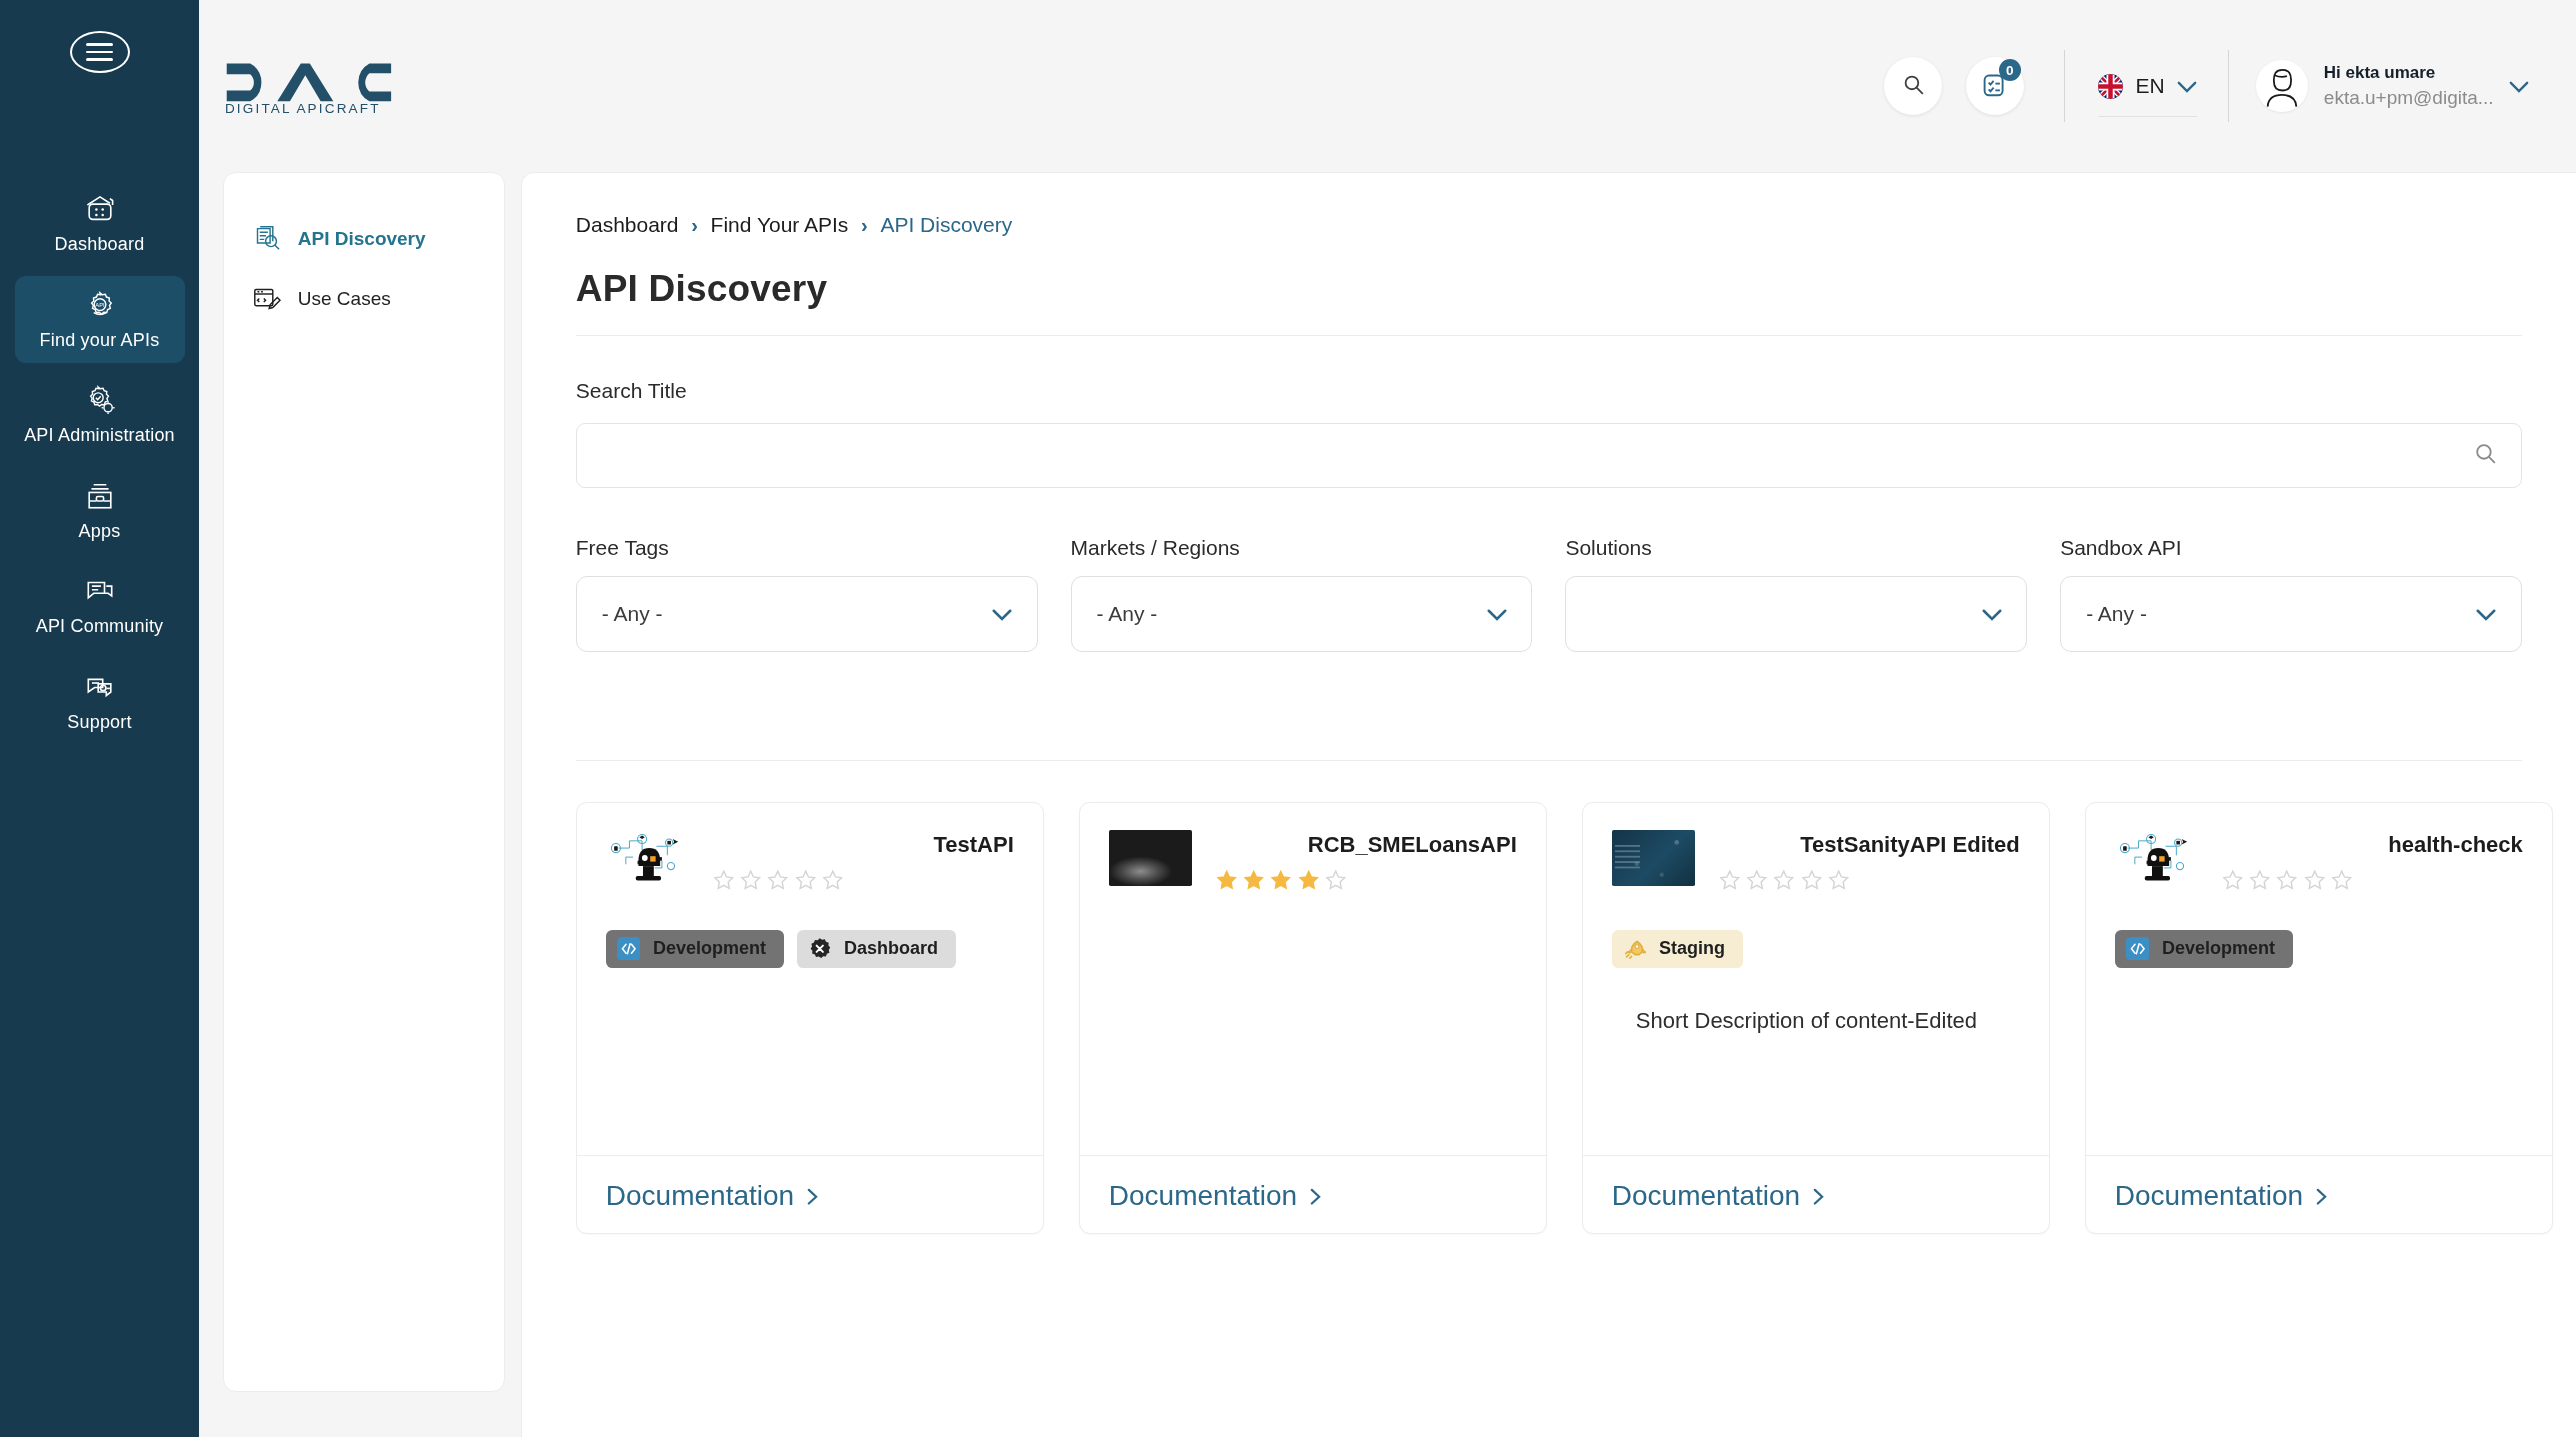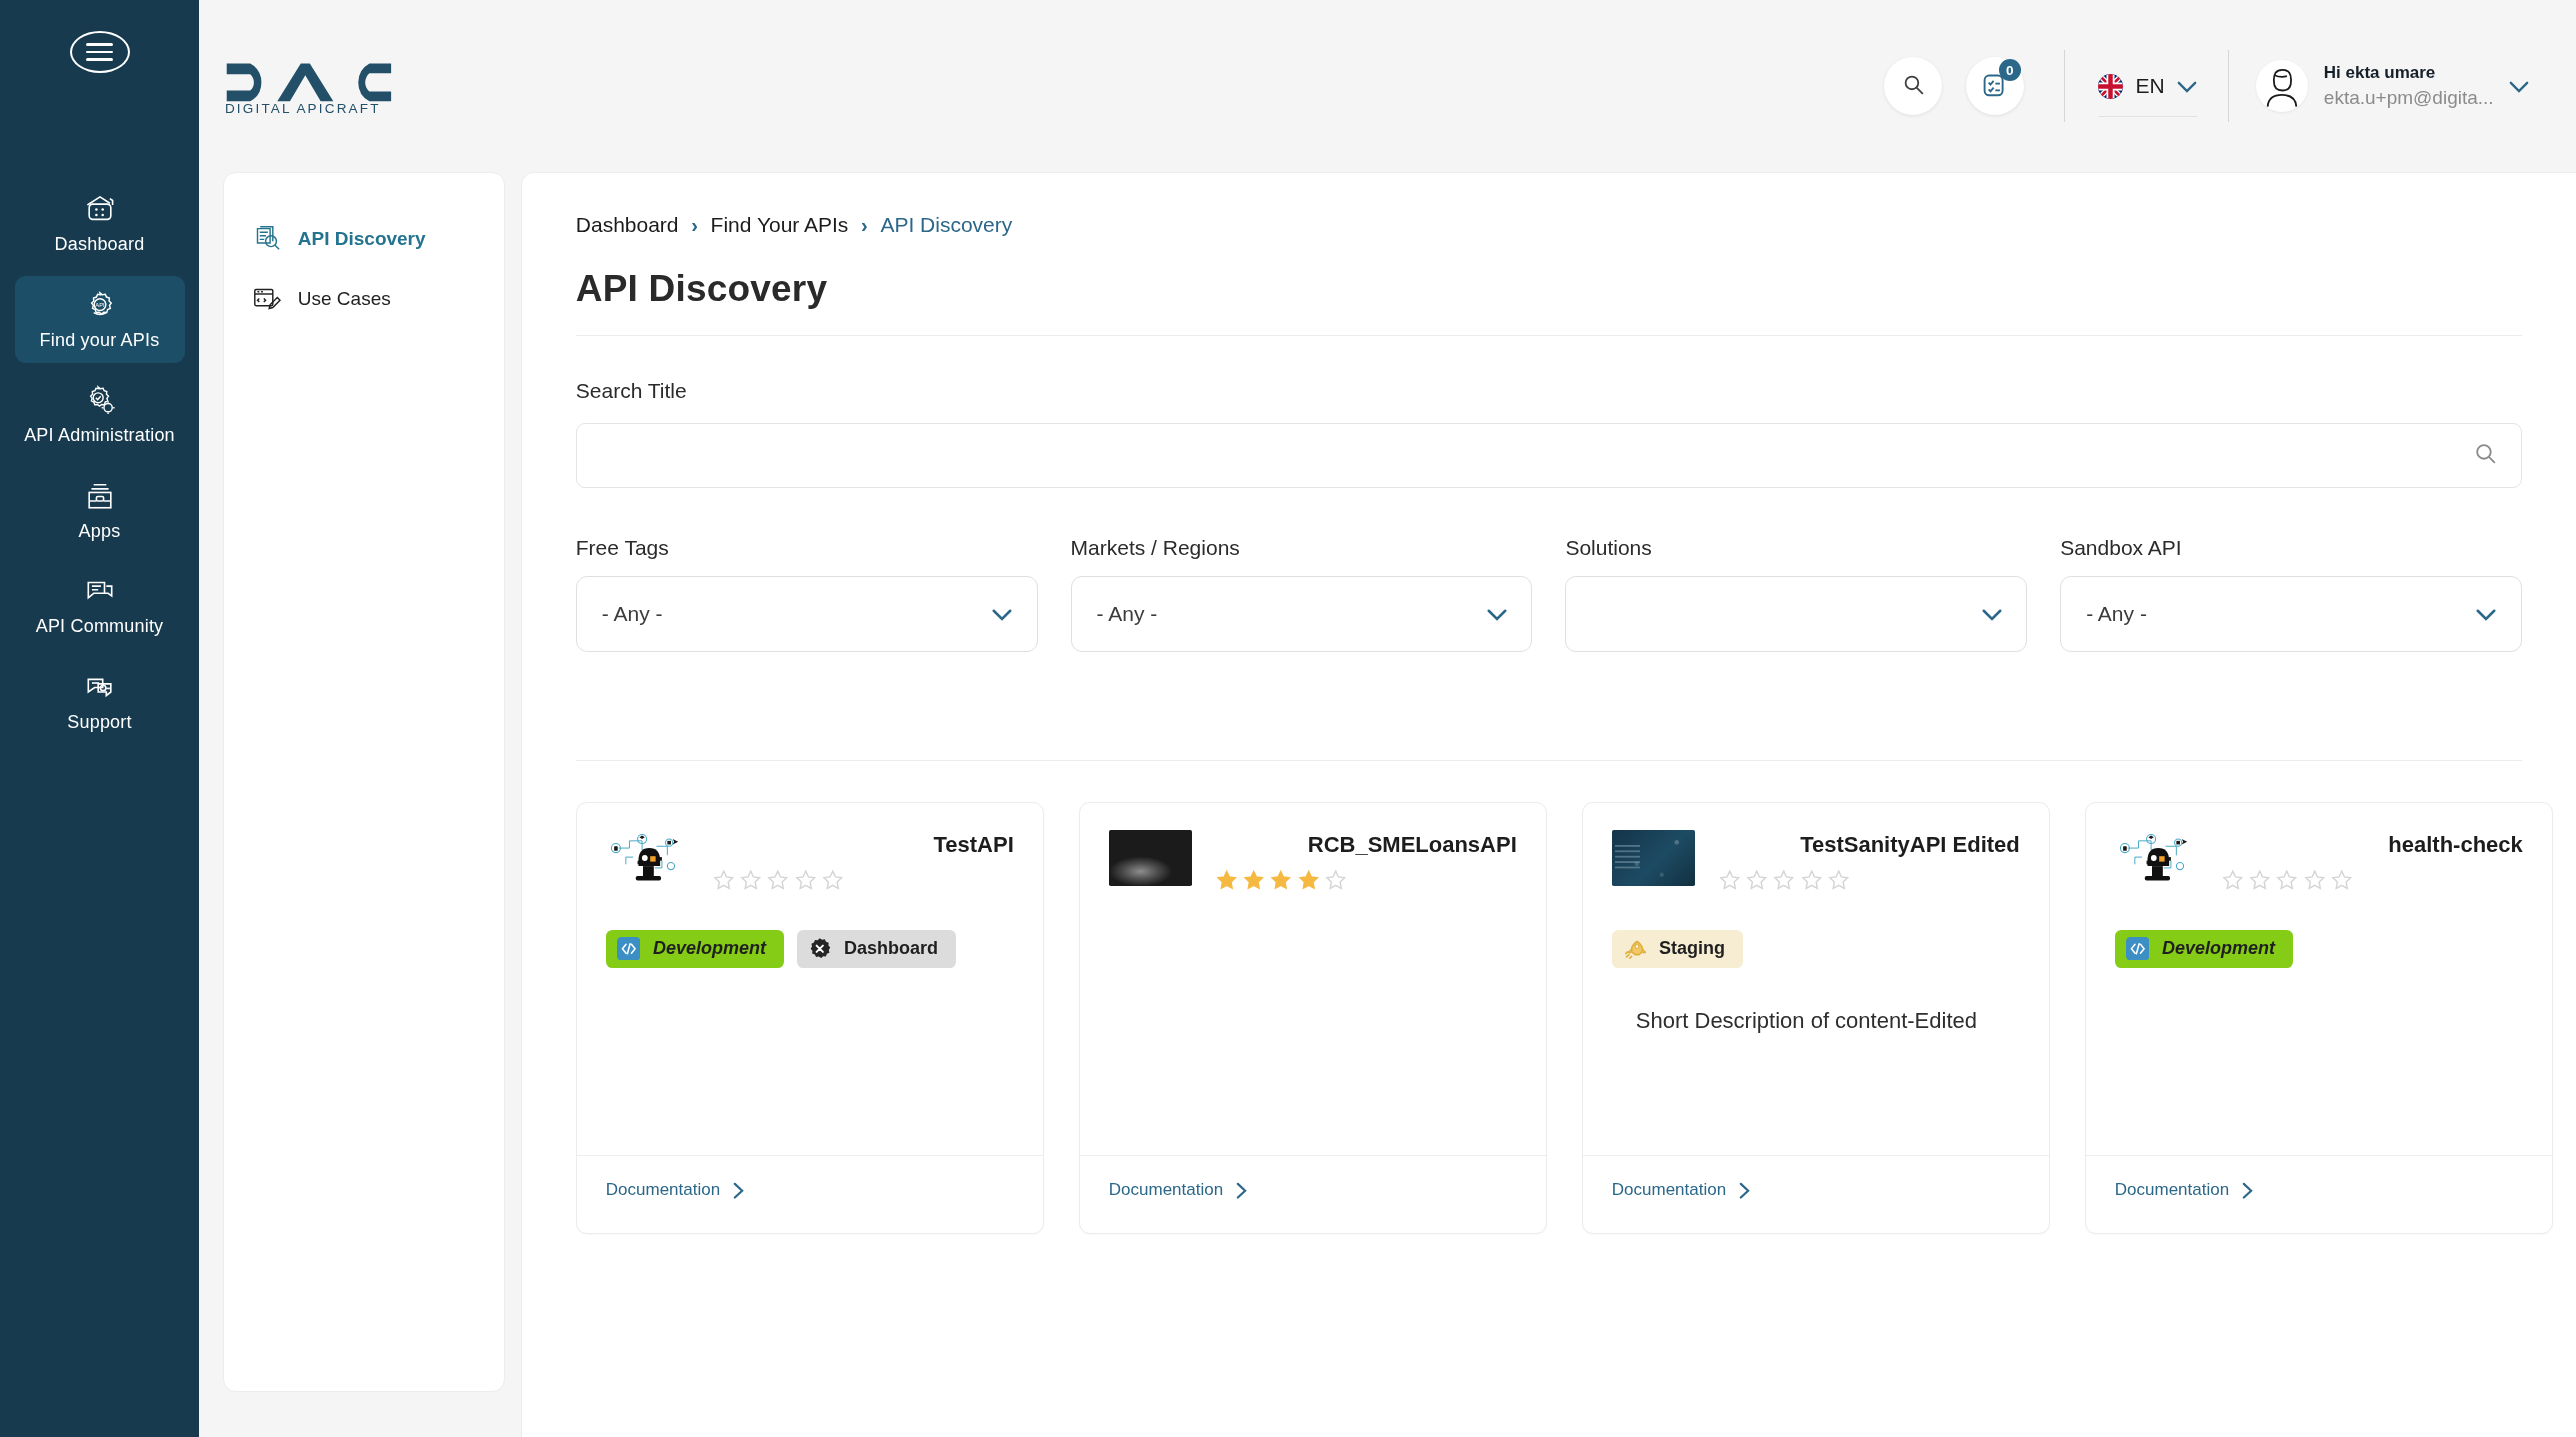--- a/index.html
+++ b/index.html
@@ -184,31 +184,31 @@
   .card-head { flex:1; min-width:0; padding-top: 1.8px; }
   .api-name { font-size: 22px; font-weight: 700; color:#1d1d1d; line-height: 1.15; }
   .stars { display:flex; gap: 3.6px; margin-top: 11px; }
   .stars svg { width: 23.5px; height: 23.5px; display:block; }
   .badges { display:flex; gap: 12.7px; margin-top: 38px; flex-wrap: wrap; }
   .badge {
     display:flex; align-items:center; gap: 12.7px;
     height: 38px; padding: 0 18px 0 11px; border-radius: 6.3px;
     font-size: 18px; font-weight: 700; color:#1f1f1f; white-space: nowrap;
   }
-  .badge.development { background:#84cc16;font-style:italic; }
+  .badge.development { background:#737373; }
   .badge.deprecated  { background:#dcdcdc; }
   .badge.staging     { background:#f7edd3; }
   .badge-ico { width: 23.5px; height: 23.5px; flex:0 0 23.5px; display:flex; align-items:center; justify-content:center; }
   .badge-ico svg { width: 23.5px; height: 23.5px; }
   .card-desc { font-size: 22px; color:#2e2e2e; line-height: 1.36; margin-top: 38px; margin-left: 24px; }
   .card-foot {
     border-top: 0.9px solid #ededed; padding: 24.4px 0 0 29px; height: 78px;
   }
   .doc-link { display:flex; align-items:center; gap: 12.7px; cursor:pointer; }
-  .doc-text { font-size: 17px; color:#2b6789; }
+  .doc-text { font-size: 28px; color:#2b6789; }
   .doc-arrow { width: 11px; height: 17px; }
 </style>
 </head>
 <body>
 
 <div id="left-rail">
 
   <div id="hamburger">
     <i></i>
     <i></i>

